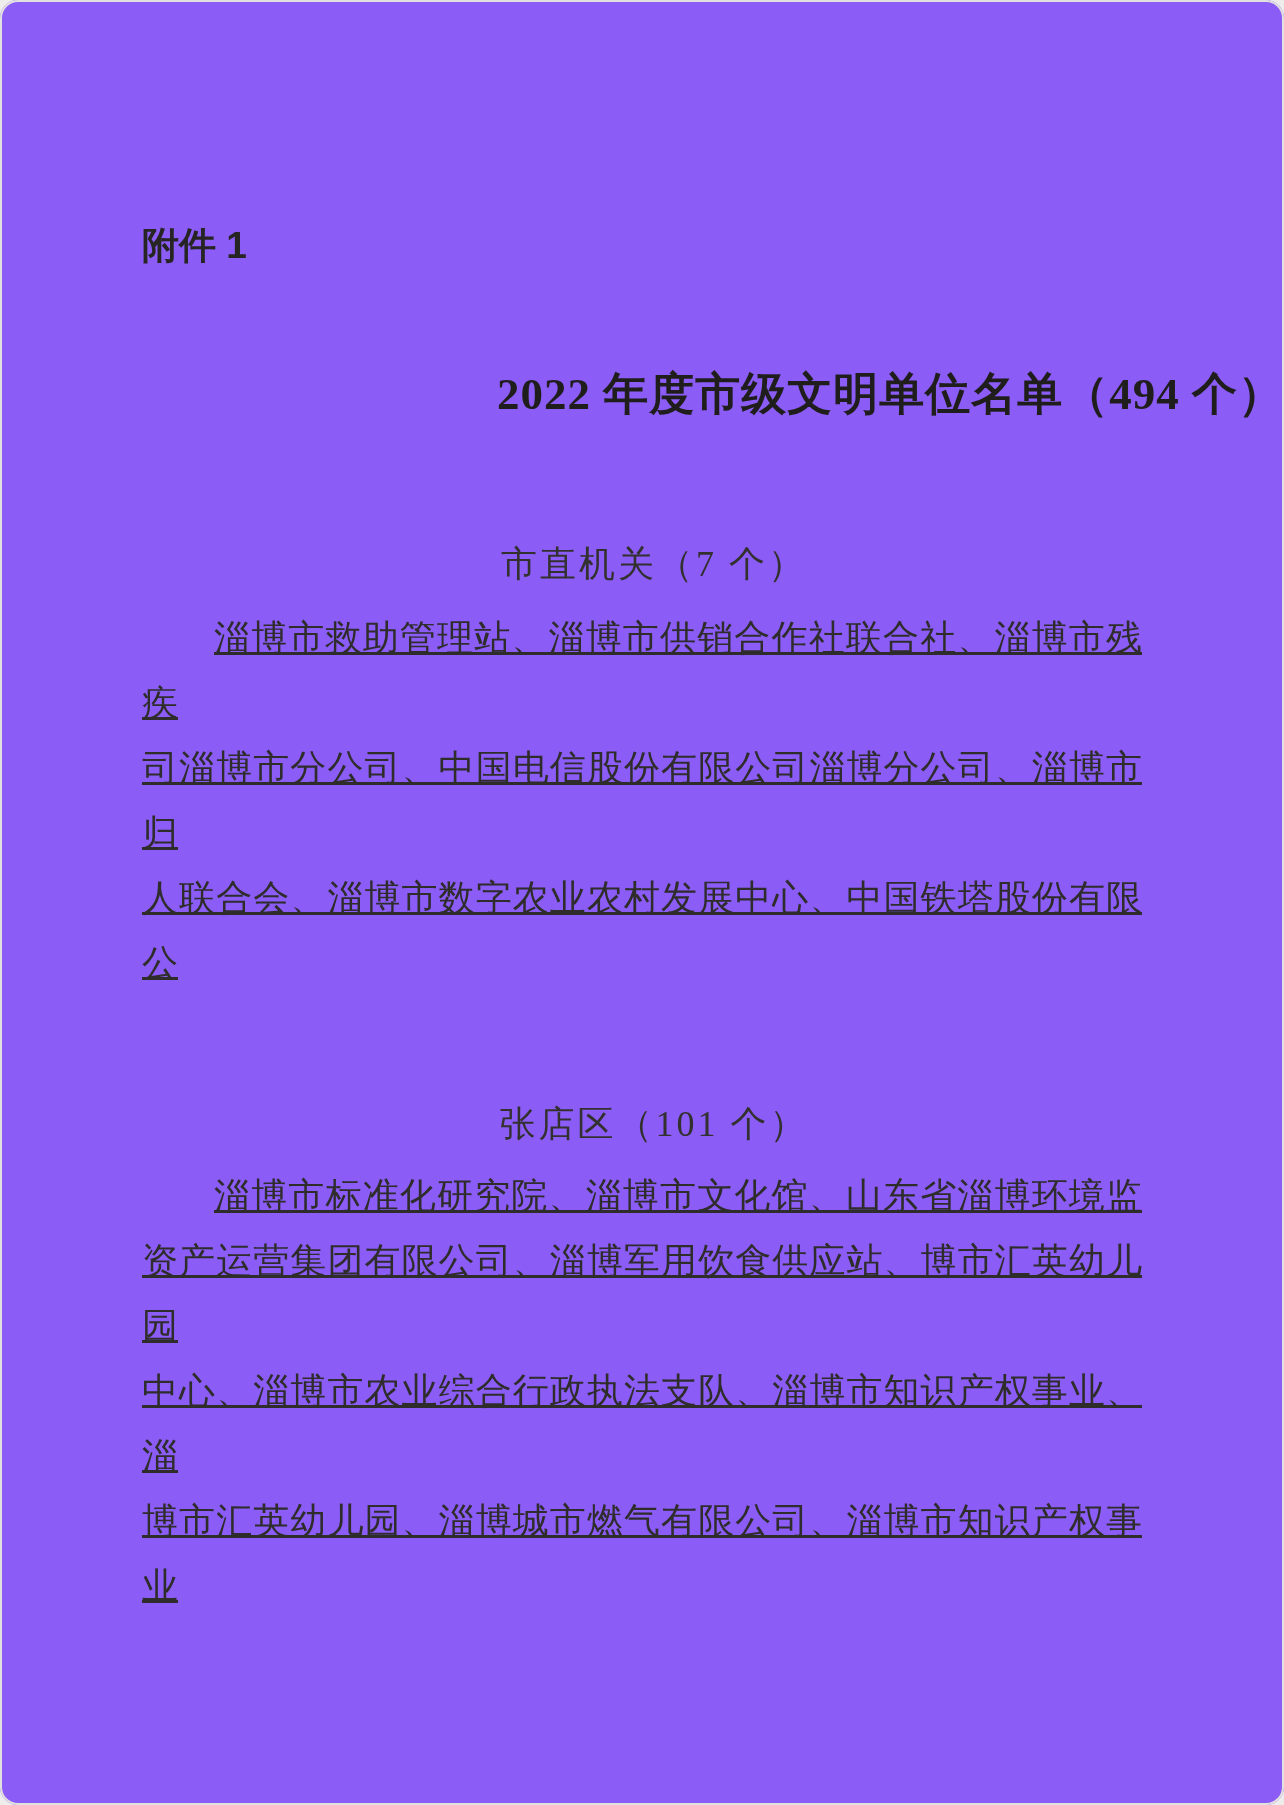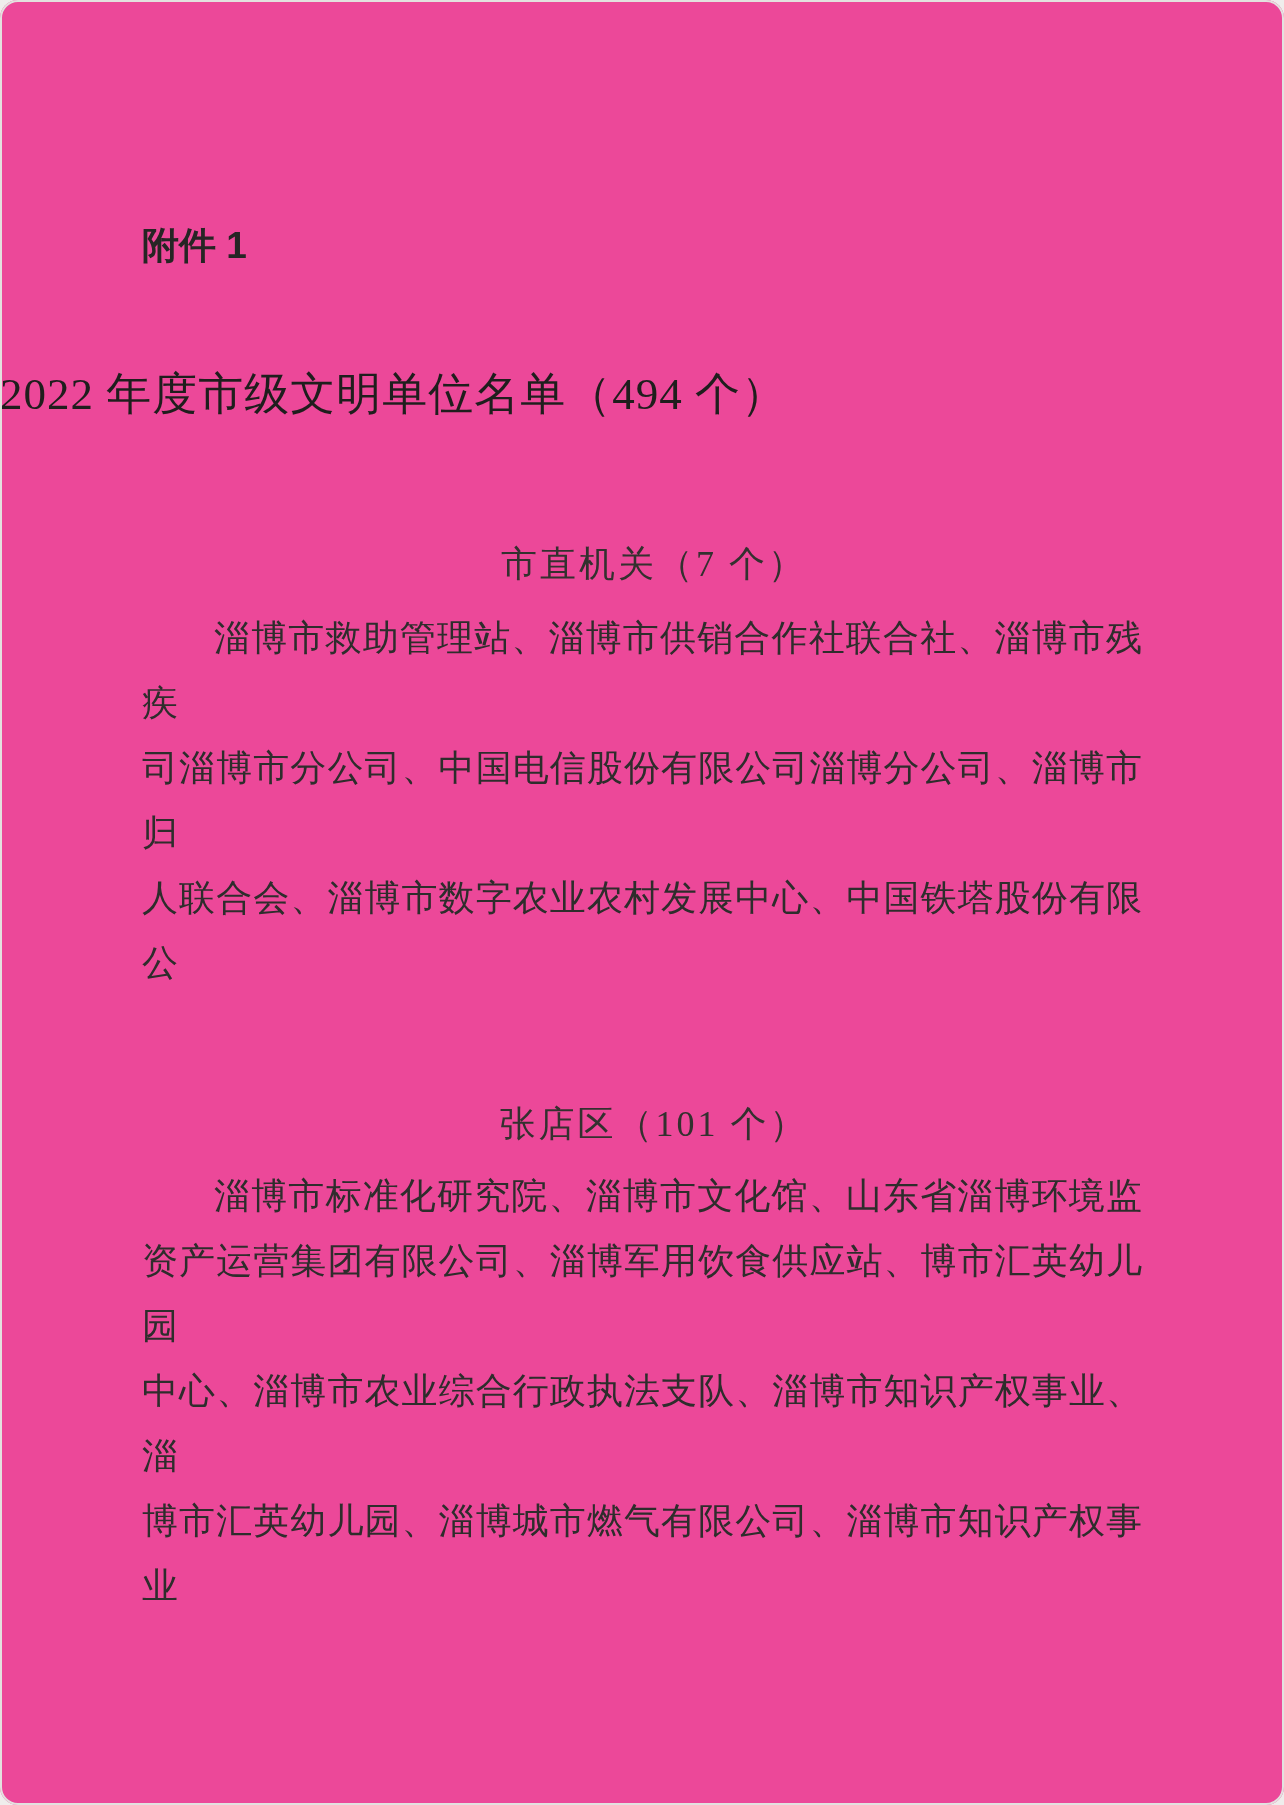--- a/index.html
+++ b/index.html
@@ -6,42 +6,42 @@
     margin: 0;
     padding: 0;
     background: #efedec;
     font-family: "Liberation Serif", serif;
   }
   .page {
     position: relative;
     width: 1284px;
     height: 1805px;
     margin: 0 auto;
-    background: #ec4899;
+    background: #8b5cf6;
     border-radius: 18px;
     box-shadow: inset 0 0 0 2px #e3e1df;
     overflow: hidden;
     color: #2e2d2c;
     box-sizing: border-box;
   }
   .attachment {
     margin: 0;
     padding-top: 224px;
     padding-left: 142px;
     font-family: "Liberation Sans", sans-serif;
     font-weight: 600;
     font-size: 37px;
     line-height: 44px;
     color: #262524;
   }
   .title {
-    margin: 96px 0 0 0;
-    text-align: left;
+    margin: 96px 0 0 8px;
+    text-align: right;
     font-family: "Liberation Serif", serif;
-    font-weight: 400;
+    font-weight: 700;
     font-size: 45px;
     line-height: 60px;
     letter-spacing: 1px;
     color: #1f1e1d;
   }
   .heading {
     margin-top: 118px;
     text-align: center;
     font-size: 36px;
     line-height: 44px;
@@ -57,20 +57,21 @@
     width: 1000px;
     font-size: 36px;
     line-height: 65px;
     color: #2e2d2c;
   }
   .para.second {
     margin-top: 18px;
   }
   .line {
     white-space: nowrap;
+    text-decoration: underline;
   }
   .line.just {
     white-space: normal;
     text-align: justify;
     text-align-last: justify;
     text-justify: inter-character;
   }
   .line.indent {
     text-indent: 2em;
   }

